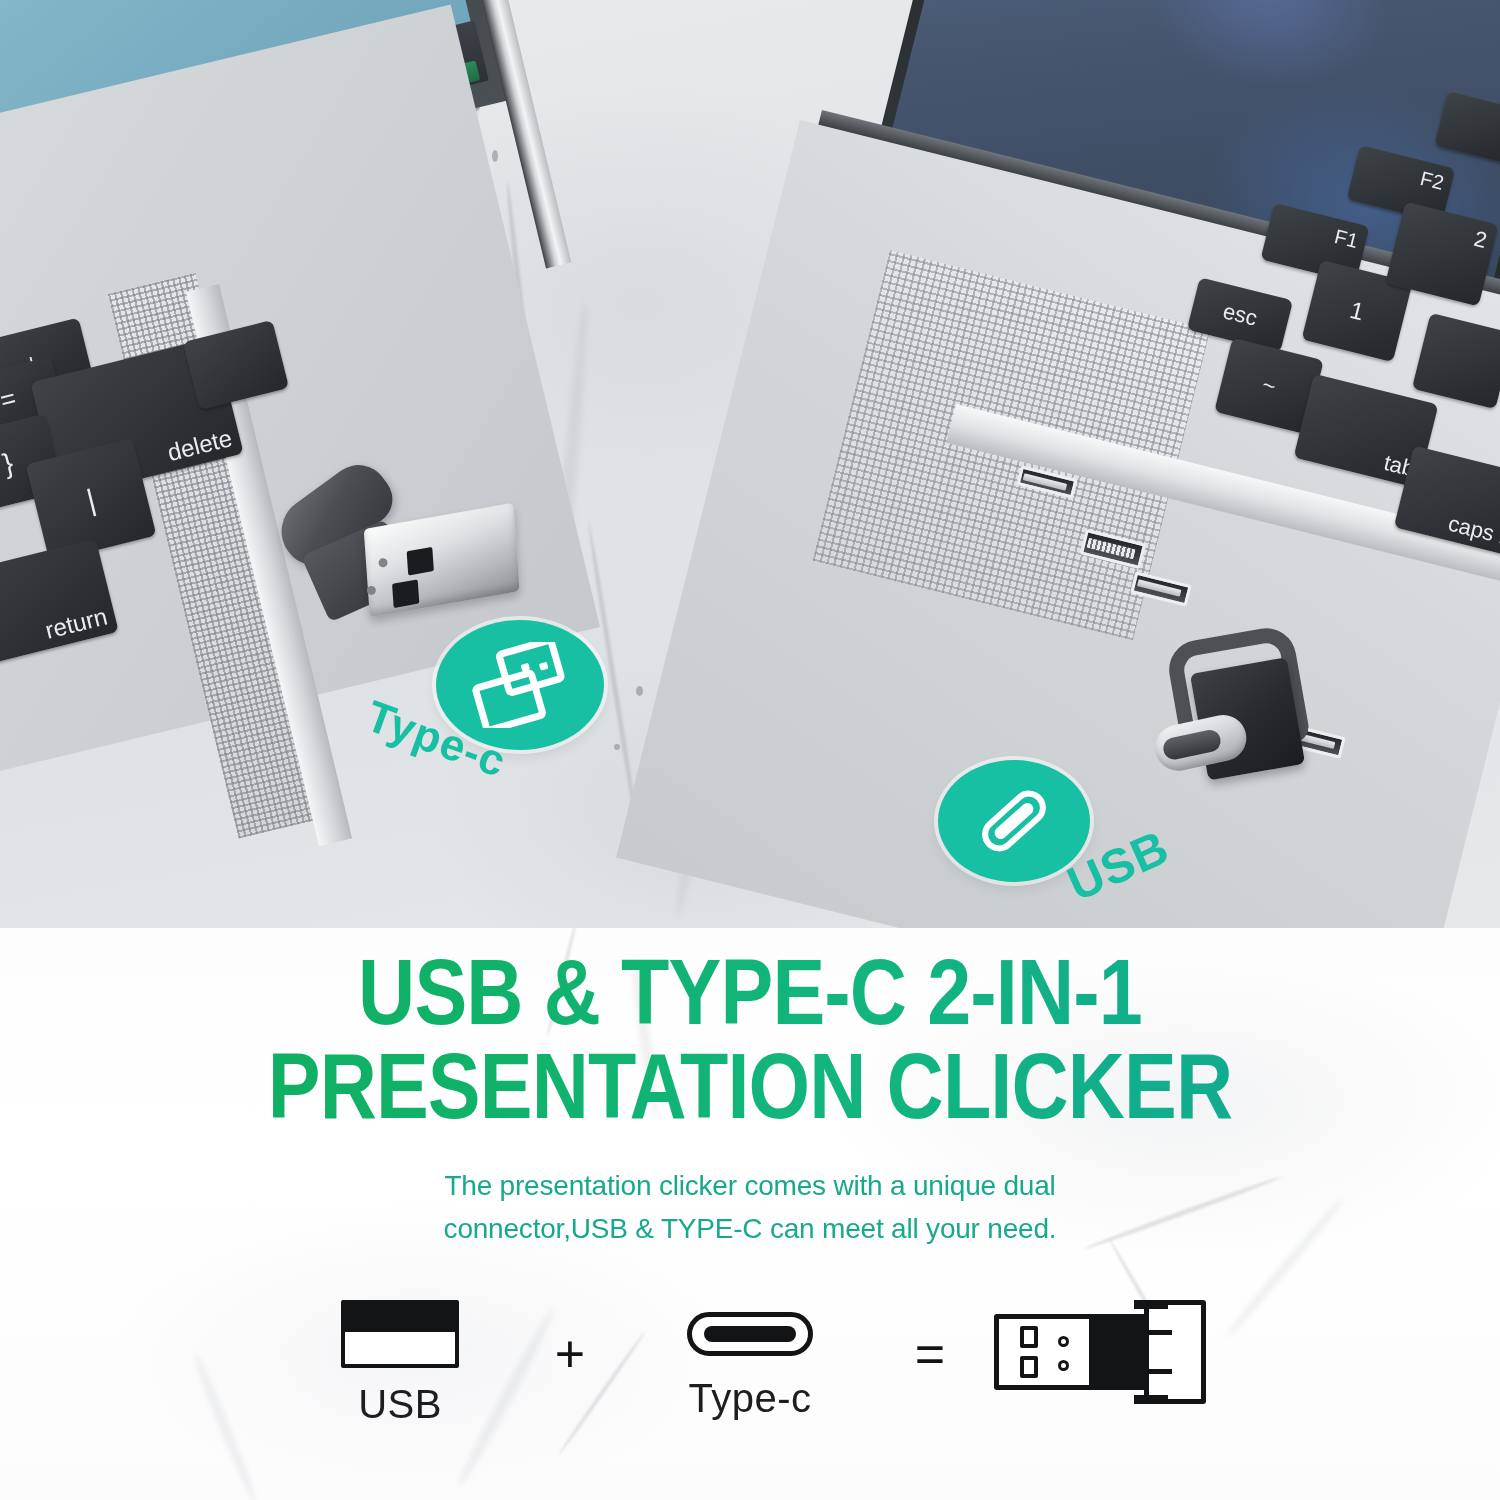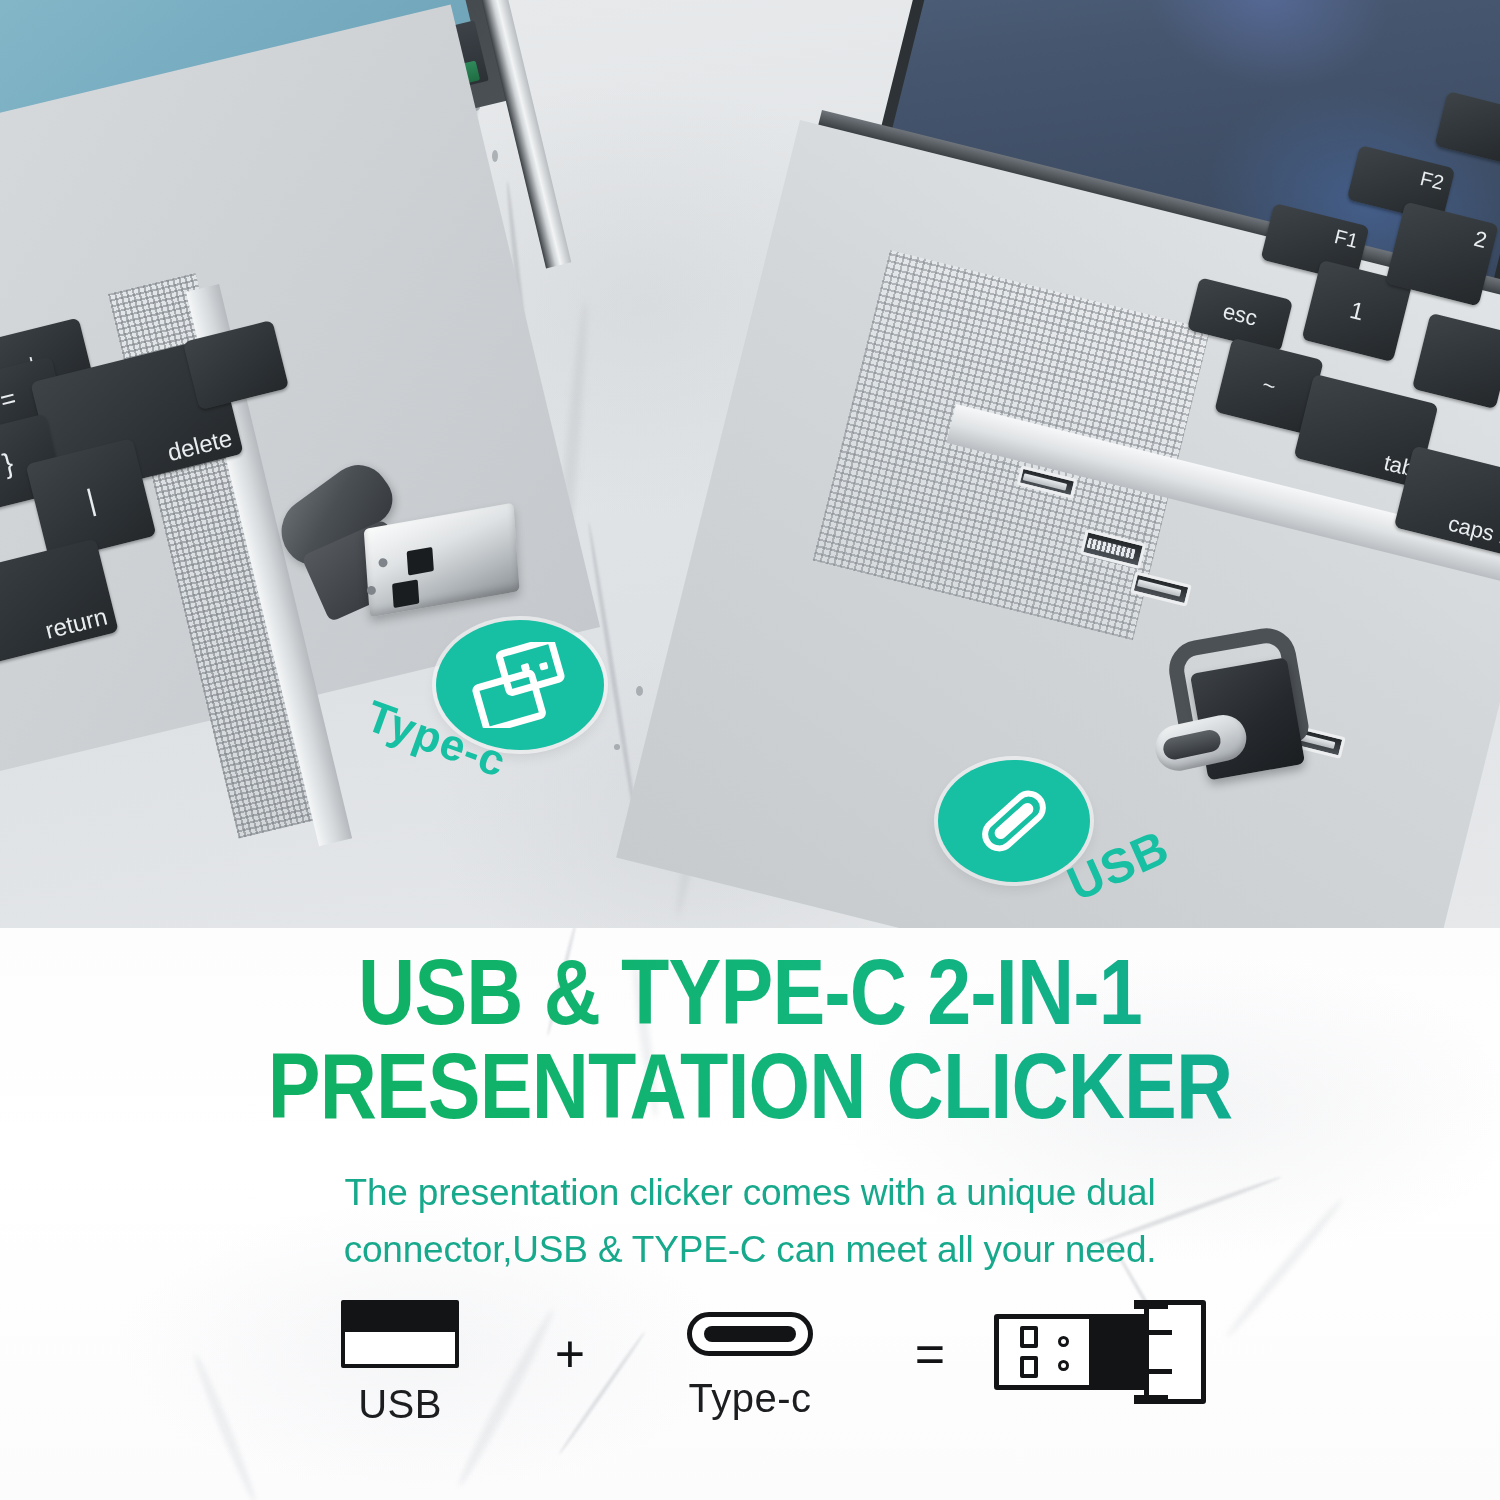--- a/index.html
+++ b/index.html
@@ -313,21 +313,21 @@
     -webkit-background-clip:text;
     background-clip:text;
     color:transparent;
     -webkit-text-fill-color:transparent;
     white-space:pre-line;
   }
   .subline {
     position:absolute; left:0; top:236px; width:1500px;
     text-align:center;
     color:#17a98c;
-    font-size:37px;
+    font-size:28px;
     line-height:1.55;
     letter-spacing:-0.2px;
     white-space:pre-line;
   }
 
   
   .eqrow {
     position:absolute; left:0; top:372px; width:1500px; height:170px;
     display:flex; align-items:flex-start; justify-content:center;
     gap:0;

